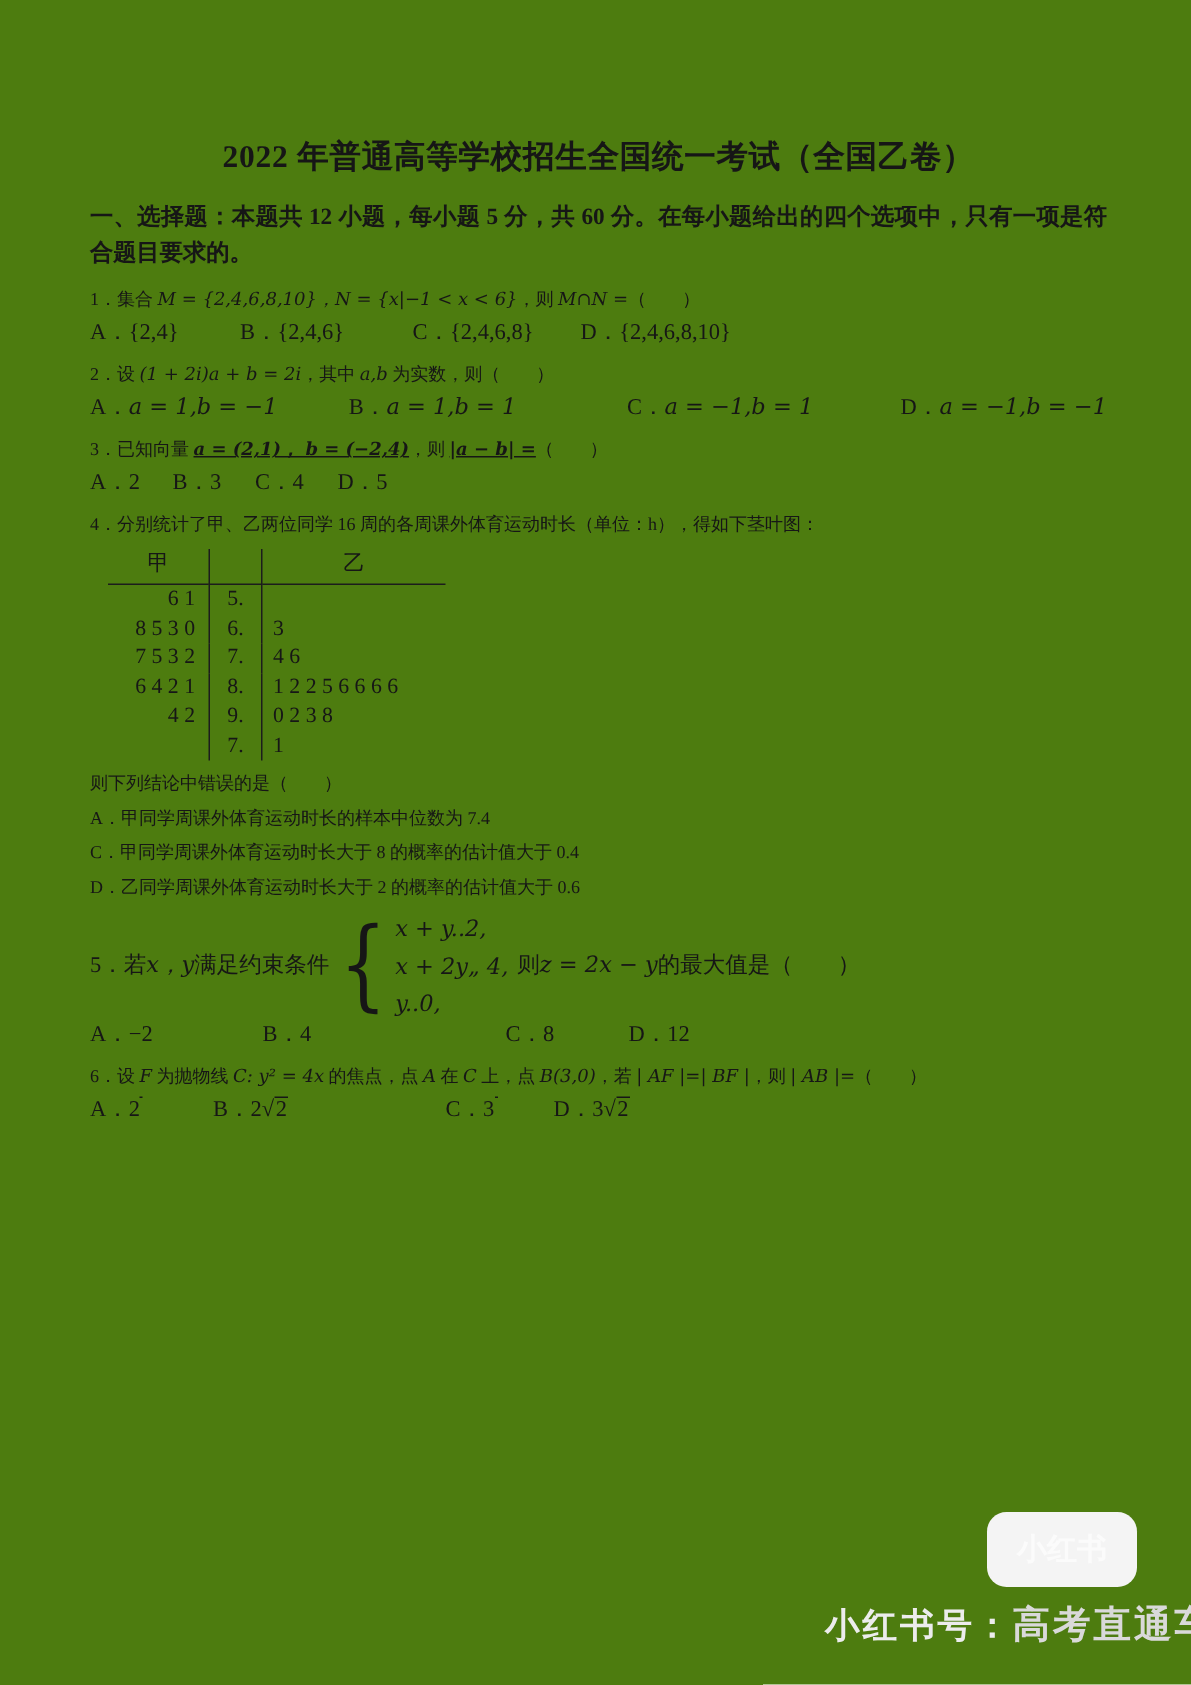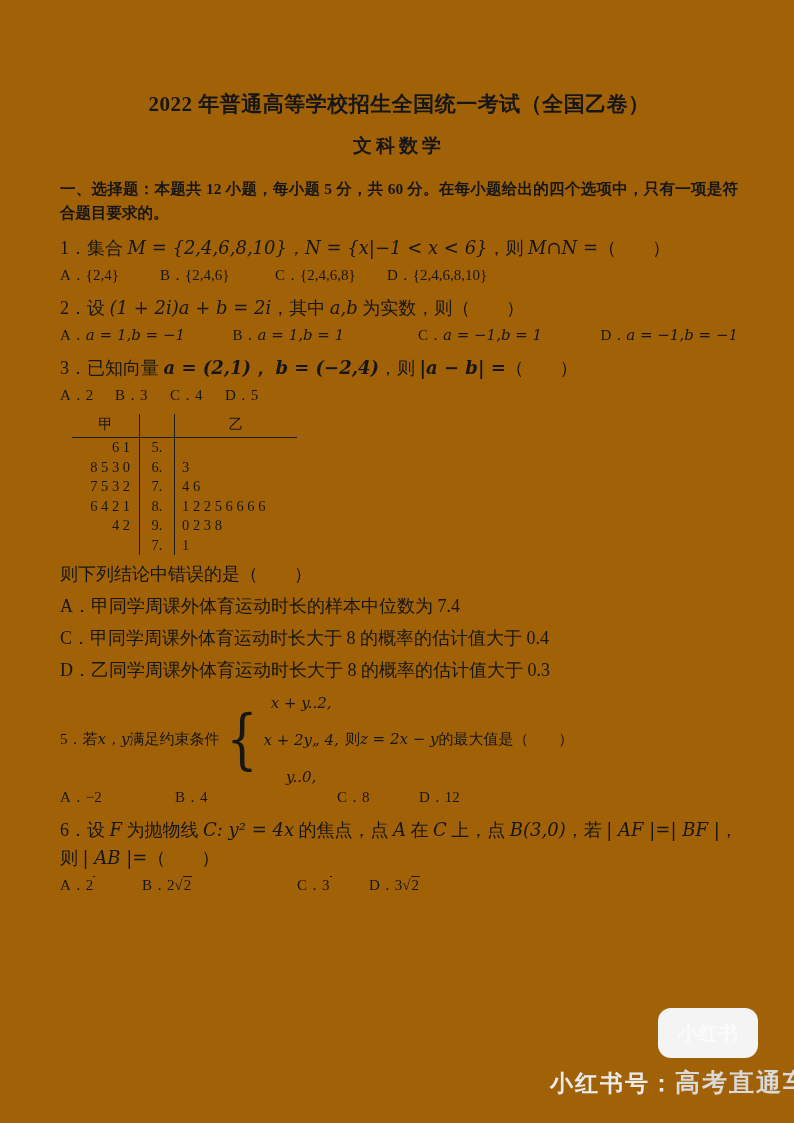--- a/index.html
+++ b/index.html
@@ -1,29 +1,29 @@
 <!DOCTYPE html>
 <html><head>
 <meta charset="utf-8">
 <style>
   html,body{margin:0;padding:0;background:#ffffff;}
   .page{
-    position:relative;width:794px;height:1123px;background:#a16207;
+    position:relative;width:794px;height:1123px;background:#4d7c0f;
     box-sizing:border-box;padding:90px 56px 0 60px;overflow:hidden;
     font-family:"Liberation Serif","DejaVu Serif",serif;color:#161616;
   }
   .title{font-size:21px;font-weight:bold;text-align:center;letter-spacing:.5px;margin:0 0 15px 0;}
   .subtitle{font-size:19px;font-weight:bold;text-align:center;letter-spacing:4px;margin:0 0 18px 0;}
   .notices p{margin:0;font-size:15.5px;font-weight:bold;line-height:1.56;}
   .just{text-align:justify;}
   .section-header{font-size:15.5px;font-weight:bold;line-height:1.55;margin:4px 0 9px 0;font-family:Liberation Serif, serif;}
   .q{margin:0;}
-  .stem{font-size:18px;line-height:1.5;margin:5px 0 4px 0;}
+  .stem{font-size:12px;line-height:1.5;margin:5px 0 4px 0;}
   .m{font-family:"DejaVu Serif",serif;font-style:italic;}
-  .mb{font-weight:bold;}
+  .mb{font-weight:bold;text-decoration:underline;}
   .opts{font-size:15px;margin:2px 0 9px 0;display:flex;align-items:flex-end;}
   .opts .o{display:inline-block;white-space:nowrap;}
   .q1-opts .o:nth-child(1){width:100px}.q1-opts .o:nth-child(2){width:115px}.q1-opts .o:nth-child(3){width:112px}
   .q2-opts .o:nth-child(1){width:175px}.q2-opts .o:nth-child(2){width:188px}.q2-opts .o:nth-child(3){width:185px}
   .q3-opts .o:nth-child(1){width:55px}.q3-opts .o:nth-child(2){width:55px}.q3-opts .o:nth-child(3){width:55px}
   .q5-opts .o:nth-child(1){width:115px}.q5-opts .o:nth-child(2){width:162px}.q5-opts .o:nth-child(3){width:82px}
   .q6-opts .o:nth-child(1){width:82px}.q6-opts .o:nth-child(2){width:155px}.q6-opts .o:nth-child(3){width:72px}
   
   .stemleaf{display:grid;grid-template-columns:67px 36px 122px;width:225px;
     margin:8px 0 6px 12px;font-size:14.5px;}
@@ -31,37 +31,36 @@
   .sl-head{height:23px;line-height:21px;border-bottom:1.5px solid #1c1c1c;}
   .sl-stemcol{border-left:1.5px solid #1c1c1c;border-right:1.5px solid #1c1c1c;text-align:center;}
   .sl-left{text-align:right;padding-right:9px;}
   .sl-right{text-align:left;padding-left:7px;}
   .sl-hl{text-align:center;padding-right:0;}
   .sl-hr{text-align:center;padding-left:0;}
   
   .q5line{display:flex;align-items:center;font-size:15px;margin:8px 0 2px 0;}
   .brace{font-family:"DejaVu Serif",serif;font-size:66px;font-weight:400;line-height:.9;
     transform:scaleX(.75);margin:0 0 0 2px;}
-  .cons{display:flex;flex-direction:column;gap:19px;margin:2px 6px 0 0;text-align:center;}
+  .cons{display:flex;flex-direction:column;gap:7px;margin:2px 6px 0 0;}
   
   .rad{border-top:1.4px solid #161616;padding:0 1px;}
   
   .wm-logo{position:absolute;left:658px;top:1008px;width:100px;height:50px;background:#f4f4f4;
     border-radius:13px;text-align:center;line-height:50px;font-weight:bold;font-size:20px;color:#fbfbfb;}
   .wm-text{position:absolute;left:550px;top:1066px;white-space:nowrap;font-weight:bold;}
   .wm-light{color:#ececec;font-size:23px;letter-spacing:2px;}
   .wm-dark{color:#d9d9d9;font-size:25px;letter-spacing:2px;}
 </style>
 </head>
 <body>
 
 <div class="page">
 
   <div class="title">2022 年普通高等学校招生全国统一考试（全国乙卷）</div>
-  <div class="subtitle">文科数学</div>
 
 
   <p class="section-header just">一、选择题：本题共 12 小题，每小题 5 分，共 60 分。在每小题给出的四个选项中，只有一项是符合题目要求的。</p>
 
   <div class="q">
     <p class="stem"><span>1．集合 </span><span class="m">M = {2,4,6,8,10}，N = {x|−1 &lt; x &lt; 6}</span><span>，则 </span><span class="m">M∩N =</span><span>（　　）</span></p>
     <p class="opts q1-opts">
       <span class="o">A．{2,4}</span>
       <span class="o">B．{2,4,6}</span>
       <span class="o">C．{2,4,6,8}</span>
@@ -83,20 +82,21 @@
     <p class="stem"><span>3．已知向量 </span><span class="m mb">a = (2,1)， b = (−2,4)</span><span>，则 </span><span class="m mb">|a − b| =</span><span>（　　）</span></p>
     <p class="opts q3-opts">
       <span class="o">A．2</span>
       <span class="o">B．3</span>
       <span class="o">C．4</span>
       <span class="o">D．5</span>
     </p>
   </div>
 
   <div class="q">
+    <p class="stem">4．分别统计了甲、乙两位同学 16 周的各周课外体育运动时长（单位：h），得如下茎叶图：</p>
 
     <div class="stemleaf">
       <div class="sl-cell sl-head sl-left sl-hl">甲</div>
       <div class="sl-cell sl-head sl-stemcol"></div>
       <div class="sl-cell sl-head sl-right sl-hr">乙</div>
 
       <div class="sl-cell sl-left">6 1</div>
       <div class="sl-cell sl-stemcol">5.</div>
       <div class="sl-cell sl-right"></div>
 
@@ -117,21 +117,21 @@
       <div class="sl-cell sl-right">0 2 3 8</div>
 
       <div class="sl-cell sl-left"></div>
       <div class="sl-cell sl-stemcol">7.</div>
       <div class="sl-cell sl-right">1</div>
     </div>
 
     <p class="stem">则下列结论中错误的是（　　）</p>
     <p class="stem">A．甲同学周课外体育运动时长的样本中位数为 7.4</p>
     <p class="stem">C．甲同学周课外体育运动时长大于 8 的概率的估计值大于 0.4</p>
-    <p class="stem">D．乙同学周课外体育运动时长大于 8 的概率的估计值大于 0.3</p>
+    <p class="stem">D．乙同学周课外体育运动时长大于 2 的概率的估计值大于 0.6</p>
   </div>
 
   <div class="q">
     <div class="q5line">
       <span>5．若 </span>
         <span class="m">x，y</span>
         <span> 满足约束条件</span>
       <span class="brace">{</span>
       <span class="cons">
         <span class="m">x + y..2,</span>

